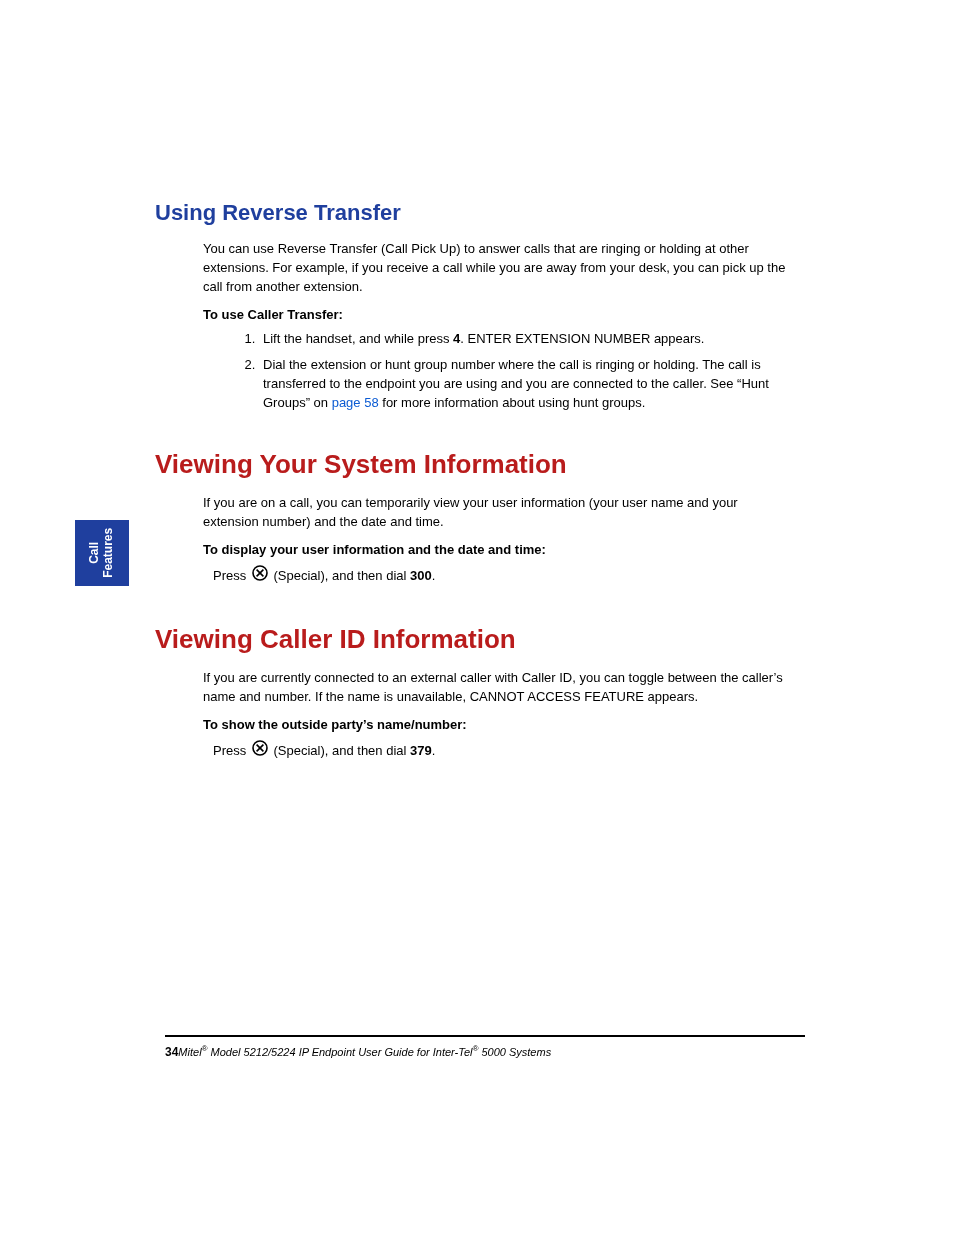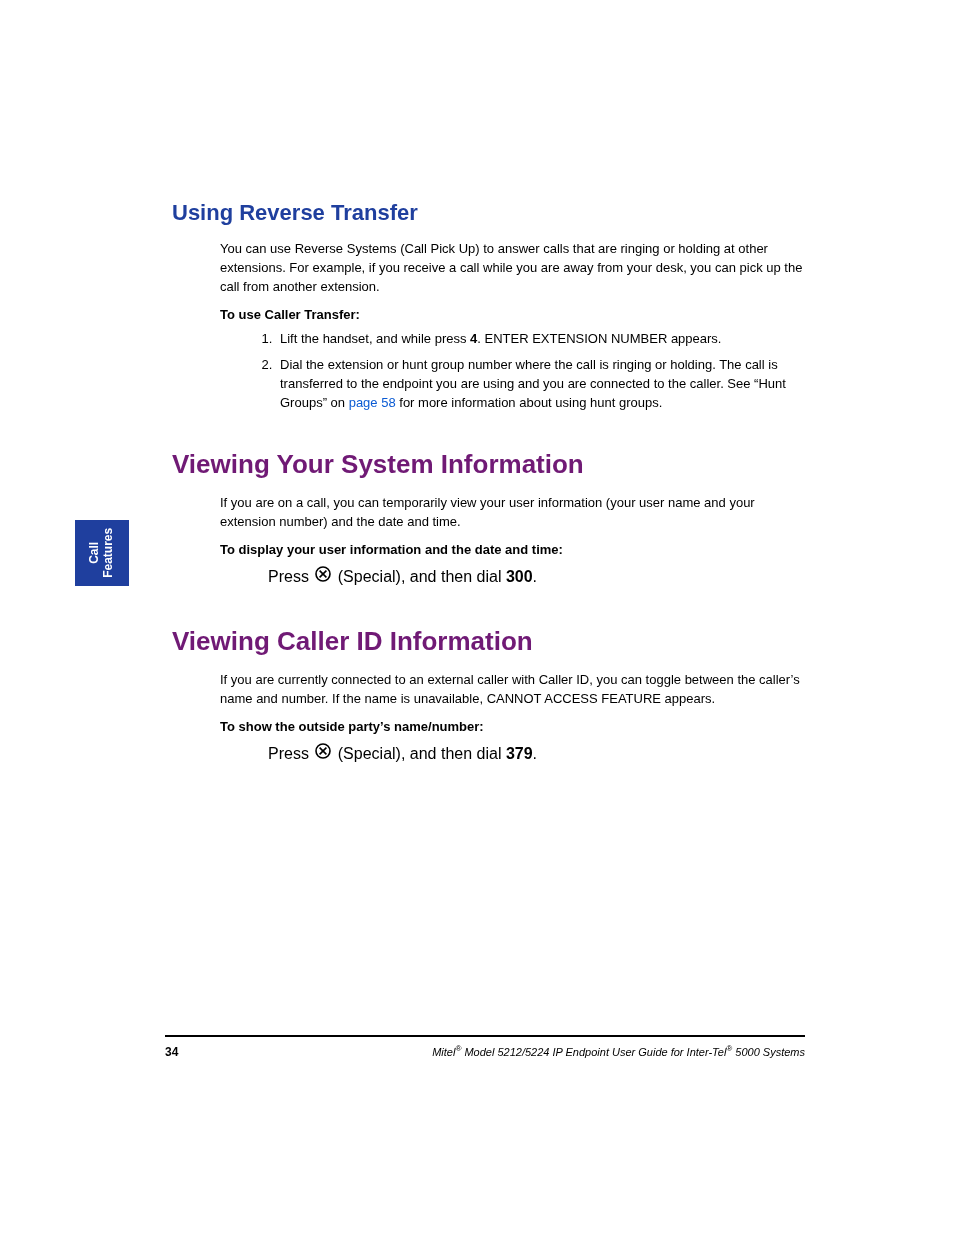--- a/index.html
+++ b/index.html
@@ -1,51 +1,51 @@
 <!DOCTYPE html>
 <html><head>
 <meta charset="utf-8">
 <style>
   * { box-sizing: border-box; margin: 0; padding: 0; }
   html, body { width: 954px; height: 1235px; background: #fff; font-family: Arial, Helvetica, sans-serif; color: #000; }
   .page { position: relative; width: 954px; height: 1235px; }
-  .content { position: absolute; left: 172px; top: 200px; width: 640px; }
+  .content { position: absolute; left: 155px; top: 200px; width: 640px; }
   .h2 { color: #1f3f9e; font-weight: 700; font-size: 22px; margin-bottom: 14px; }
-  .h1 { color: #701a75; font-weight: 700; font-size: 26px; margin-top: 36px; margin-bottom: 14px; }
+  .h1 { color: #b91c1c; font-weight: 700; font-size: 26px; margin-top: 36px; margin-bottom: 14px; }
   .para { font-size: 13px; line-height: 1.45; color: #000; margin-left: 48px; margin-bottom: 10px; }
   .sub { font-size: 13px; font-weight: 700; margin-left: 48px; margin-top: 6px; margin-bottom: 8px; }
   ol.steps { margin-left: 86px; padding-left: 18px; font-size: 13px; line-height: 1.45; }
   ol.steps li { margin-bottom: 8px; padding-left: 4px; }
   .link { color: #0b5bd3; }
-  .instr { font-size: 16px; line-height: 1.45; margin-left: 96px; margin-bottom: 6px; }
+  .instr { font-size: 13px; line-height: 1.45; margin-left: 58px; margin-bottom: 6px; }
   .special-icon { display: inline-block; vertical-align: middle; margin: 0 2px 2px 2px; }
   .tab { position: absolute; left: 75px; top: 520px; width: 54px; height: 66px; background: #1f3f9e; color: #fff; font-size: 12px; font-weight: 700; display: flex; align-items: center; justify-content: center; }
   .tab-text { transform: rotate(-90deg); white-space: nowrap; text-align: center; line-height: 1.15; }
   .footer-rule { position: absolute; left: 165px; right: 149px; bottom: 198px; height: 2px; background: #000; }
-  .footer { position: absolute; left: 165px; right: 149px; bottom: 176px; font-size: 11px; color: #000; display: flex; justify-content: space-between; align-items: baseline; }
+  .footer { position: absolute; left: 165px; right: 149px; bottom: 176px; font-size: 11px; color: #000; display: flex; align-items: baseline; }
   .footer .pgnum { font-weight: 700; font-size: 12px; }
   .footer .right { font-style: italic; white-space: nowrap; margin-top: 20px; }
   sup { font-size: 8px; }
 </style>
 </head>
 <body>
 
 <div class="page">
 
   <div class="tab">
     <div class="tab-text">
       <span>Call</span><br>
       <span>Features</span>
     </div>
   </div>
 
   <div class="content">
 
     <div class="h2">Using Reverse Transfer</div>
-    <p class="para">You can use Reverse Systems (Call Pick Up) to answer calls that are ringing or holding at other extensions. For example, if you receive a call while you are away from your desk, you can pick up the call from another extension.</p>
+    <p class="para">You can use Reverse Transfer (Call Pick Up) to answer calls that are ringing or holding at other extensions. For example, if you receive a call while you are away from your desk, you can pick up the call from another extension.</p>
     <p class="sub">To use Caller Transfer:</p>
     <ol class="steps">
       <li>
         <span>Lift the handset, and while press </span><b>4</b><span>. ENTER EXTENSION NUMBER appears.</span>
       </li>
       <li>
         <span>Dial the extension or hunt group number where the call is ringing or holding. The call is transferred to the endpoint you are using and you are connected to the caller. See “Hunt Groups” on </span><span class="link">page 58</span><span> for more information about using hunt groups.</span>
       </li>
     </ol>
 

